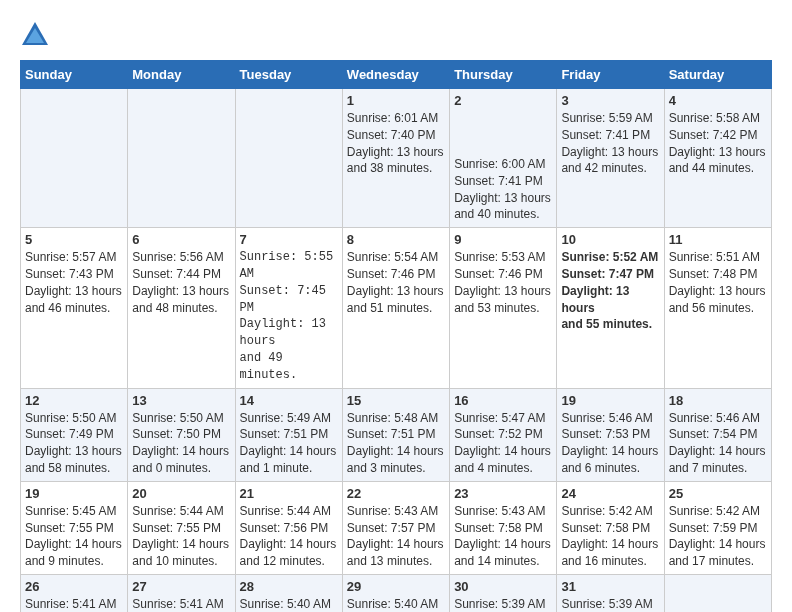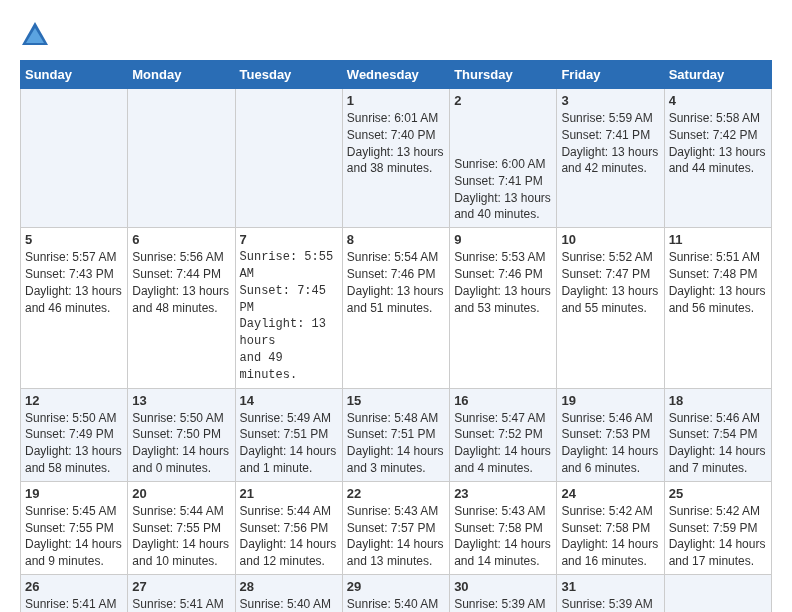--- a/index.html
+++ b/index.html
@@ -198,21 +198,21 @@
         </td>
         <td>
           <span class="day-number">9</span>
           <div class="day-info" style="white-space: pre-line;">Sunrise: 5:53 AM
 Sunset: 7:46 PM
 Daylight: 13 hours
 and 53 minutes.</div>
         </td>
         <td>
           <span class="day-number">10</span>
-          <div class="day-info" style="white-space: pre-line;">Sunrise: 5:52 AM
+          <div class="day-info" style="white-space: pre-line; font-weight: bold;">Sunrise: 5:52 AM
 Sunset: 7:47 PM
 Daylight: 13 hours
 and 55 minutes.</div>
         </td>
         <td>
           <span class="day-number">11</span>
           <div class="day-info" style="white-space: pre-line;">Sunrise: 5:51 AM
 Sunset: 7:48 PM
 Daylight: 13 hours
 and 56 minutes.</div>

